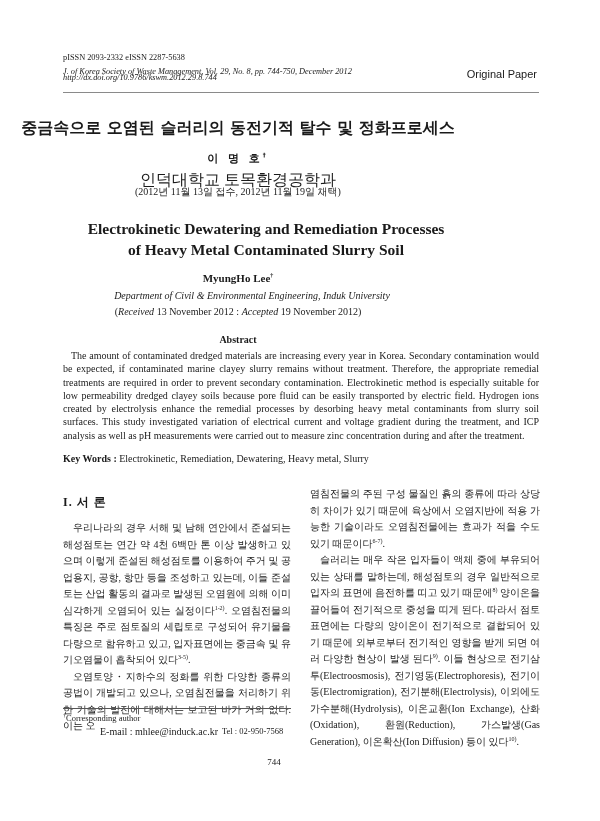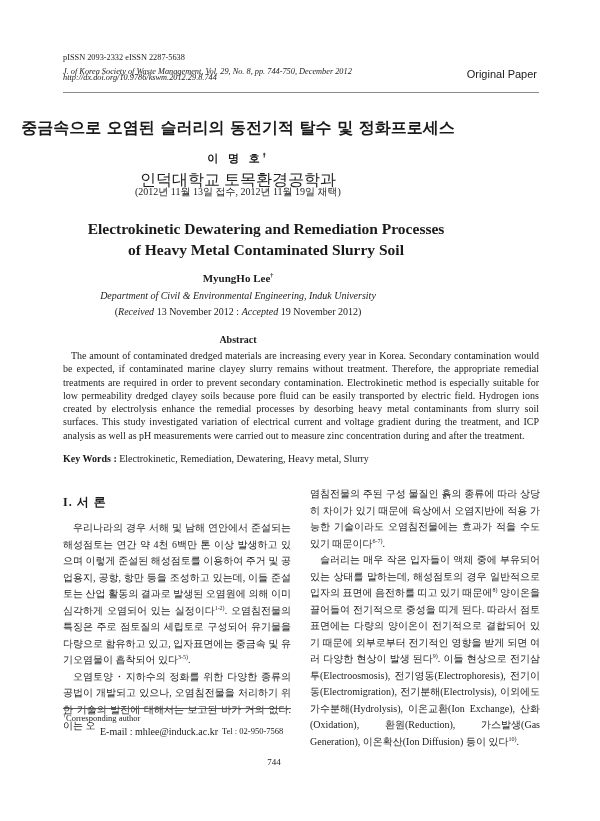--- a/index.html
+++ b/index.html
@@ -17,21 +17,21 @@
   #hrule { left: 63px; top: 92px; width: 476px; height: 1px; background: #8a8a8a; }
 
   .center { left: 0; width: 476px; text-align: center; }
   #ko-title { top: 118px; font-family: "DejaVu Sans", sans-serif; font-size: 16px; font-weight: bold; letter-spacing: 0px; }
   #ko-author { top: 151px; font-family: "DejaVu Sans", sans-serif; font-size: 11px; font-weight: bold; letter-spacing: 3px; }
   #ko-affil { top: 170px; font-size: 16px; }
   #ko-dates { top: 185px; font-size: 10px; }
 
   #en-title { top: 218px; font-size: 15.5px; font-weight: bold; line-height: 21px; padding-left: 28px; }
   #en-author { top: 272px; font-size: 11px; font-weight: bold; }
-  #en-affil { top: 290px; font-size: 10px; font-style: italic; }
+  #en-affil { top: 290px; font-size: 10px; font-style: italic; margin-left: 14px; }
   #en-dates { top: 306px; font-size: 10px; }
   #en-dates i { font-style: italic; }
 
   #abs-head { top: 334px; font-size: 10px; font-weight: bold; }
   #abs-body {
     left: 63px; top: 349px; width: 476px; font-size: 10px; line-height: 13.3px;
     text-align: justify; text-indent: 8px;
   }
   #keywords { left: 63px; top: 453px; width: 476px; font-size: 10px; }
   #keywords b { font-weight: bold; }

